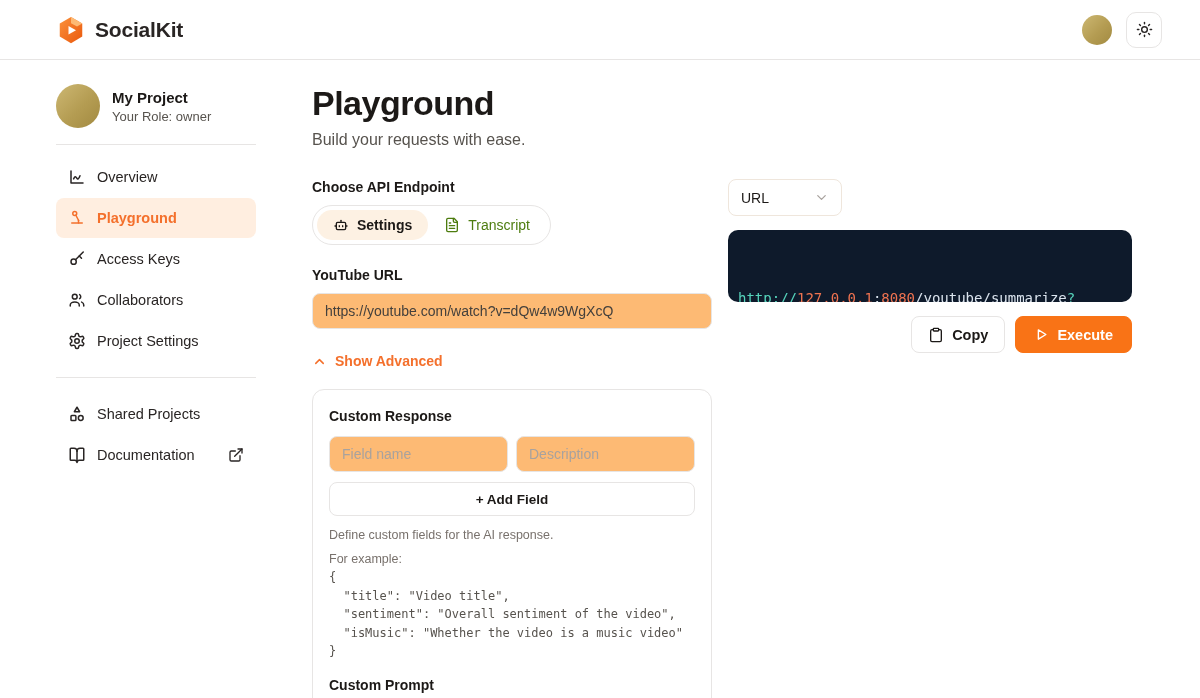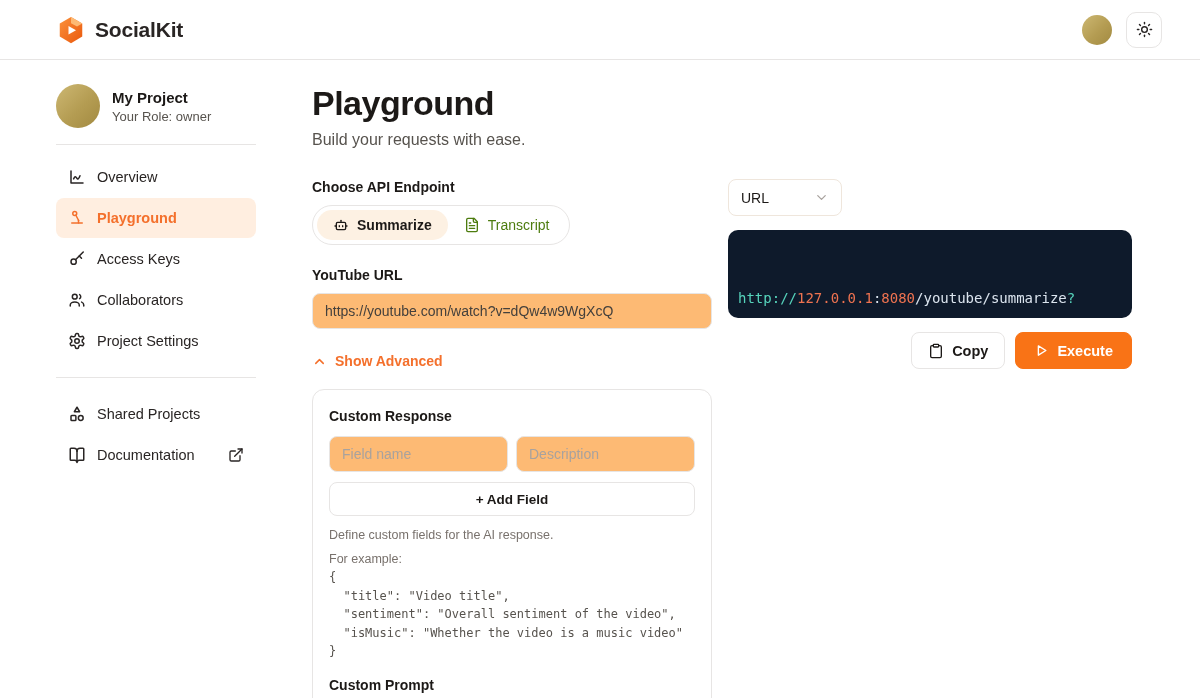--- a/index.html
+++ b/index.html
@@ -63,21 +63,21 @@
   .help-text { font-size:12.5px; color:#78716c; margin-top:12px; }
   .example-label { font-size:12.5px; color:#78716c; margin-top:10px; }
   .example-json { font-family:"DejaVu Sans Mono", monospace; font-size:12px; color:#57534e;
     line-height:1.55; margin-top:2px; white-space:pre; }
   .cp-label { margin-top:16px; }
 
   
   .select-box { width:114px; height:37px; border:1px solid #efe6dc; border-radius:8px;
     background:#fff; display:flex; align-items:center; justify-content:space-between;
     padding:0 12px; font-size:14px; color:#1c1917; cursor:pointer; }
-  .code-block { margin-top:14px; width:404px; height:88px; background:#0e1a2b; border-radius:10px;
+  .code-block { margin-top:14px; width:404px; height:72px; background:#0e1a2b; border-radius:10px;
     padding:11px 10px; overflow:hidden; font-family:"DejaVu Sans Mono", monospace;
     font-size:14px; line-height:23px; white-space:pre; }
   .c-teal { color:#56d4bc; } .c-orange { color:#ef7350; }
   .c-white { color:#dbe4ee; }
   .actions { display:flex; justify-content:flex-end; gap:10px; margin-top:14px; }
   .btn { display:flex; align-items:center; gap:8px; height:37px; border-radius:8px;
     font-size:14.5px; font-weight:700; cursor:pointer; font-family:inherit; }
   .btn-copy { background:#fff; border:1px solid #e7e5e4; color:#1c1917; padding:0 16px; }
   .btn-execute { background:#f97316; border:1px solid #f97316; color:#fff; padding:0 18px; }
 
@@ -233,21 +233,21 @@
           <span>
             <svg width="16" height="16" viewBox="0 0 24 24" fill="none" stroke="currentColor" stroke-width="2" stroke-linecap="round" stroke-linejoin="round">
               <rect x="5" y="8" width="14" height="11" rx="2"></rect>
                 <path d="M12 8V5"></path>
               <path d="M9.5 13v1.5"></path>
                 <path d="M14.5 13v1.5"></path>
                 <path d="M3 13.5h2"></path>
                 <path d="M19 13.5h2"></path>
             </svg>
           </span>
-          <span>Summarize</span>
+          <span>Settings</span>
         </button>
         <button class="seg">
           <span>
             <svg width="16" height="16" viewBox="0 0 24 24" fill="none" stroke="currentColor" stroke-width="2" stroke-linecap="round" stroke-linejoin="round">
               <path d="M15 2H6a2 2 0 0 0-2 2v16a2 2 0 0 0 2 2h12a2 2 0 0 0 2-2V7Z"></path>
               <path d="M14 2v4a2 2 0 0 0 2 2h4"></path>
                 <path d="M10 9H8"></path>
                 <path d="M16 13H8"></path>
                 <path d="M16 17H8"></path>
             </svg>

